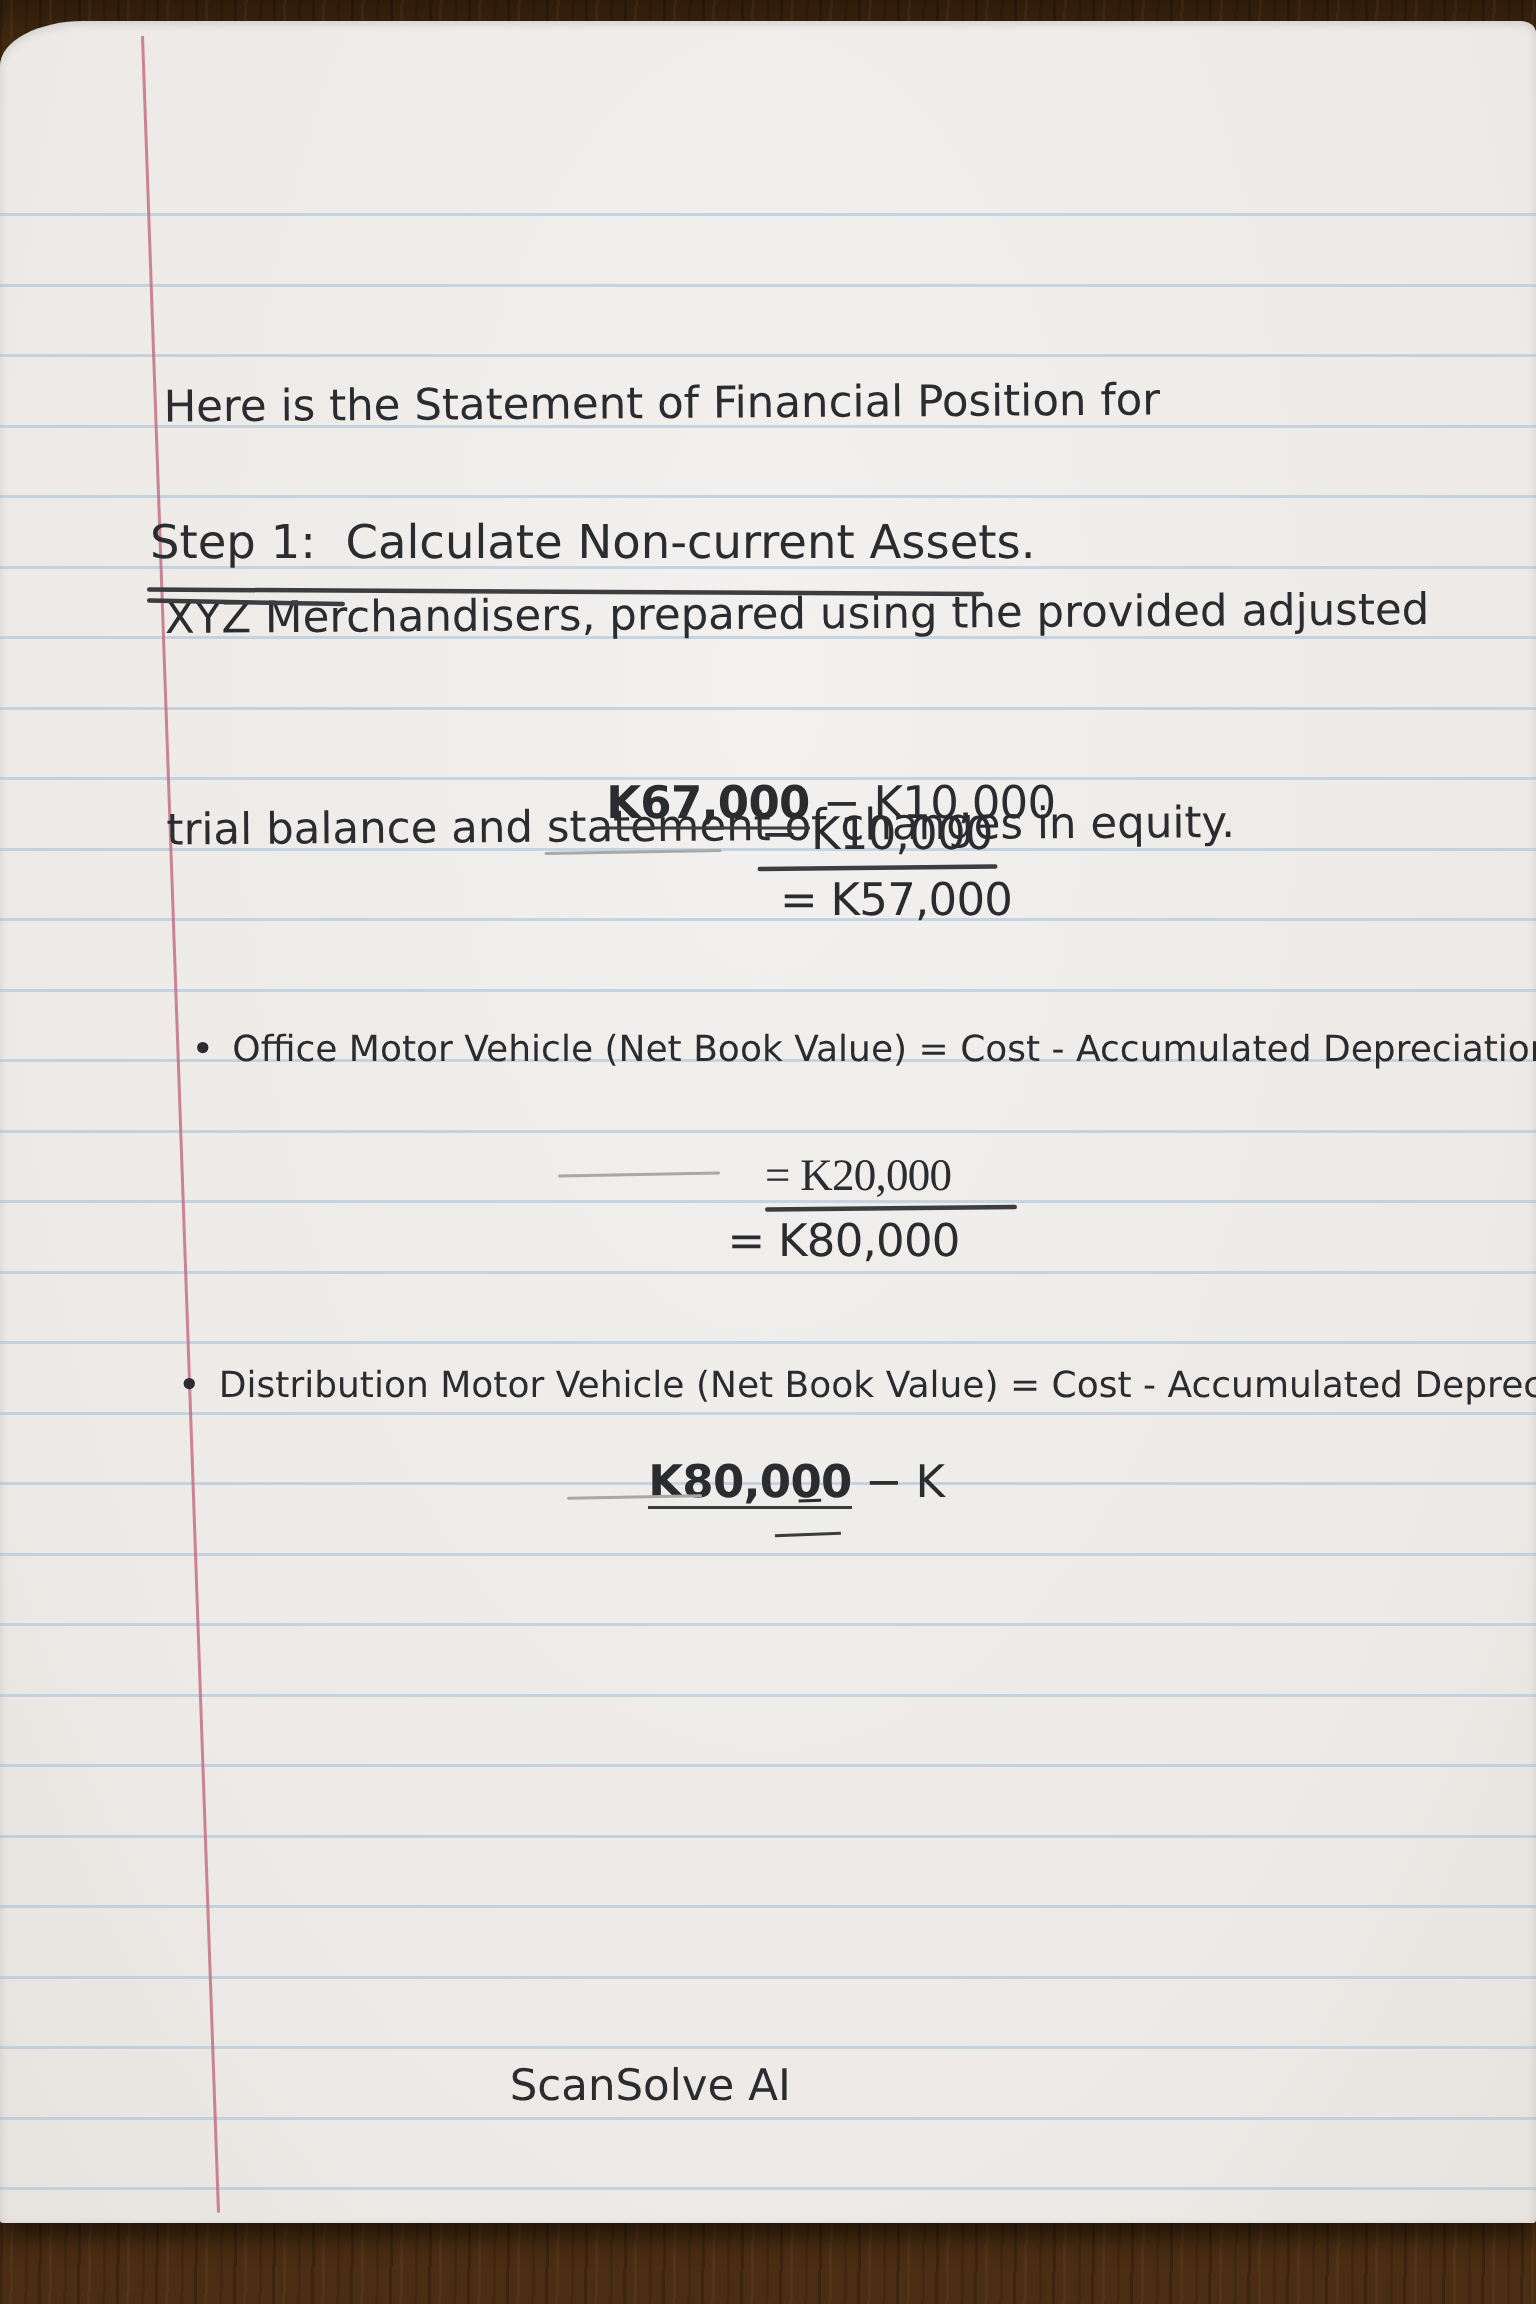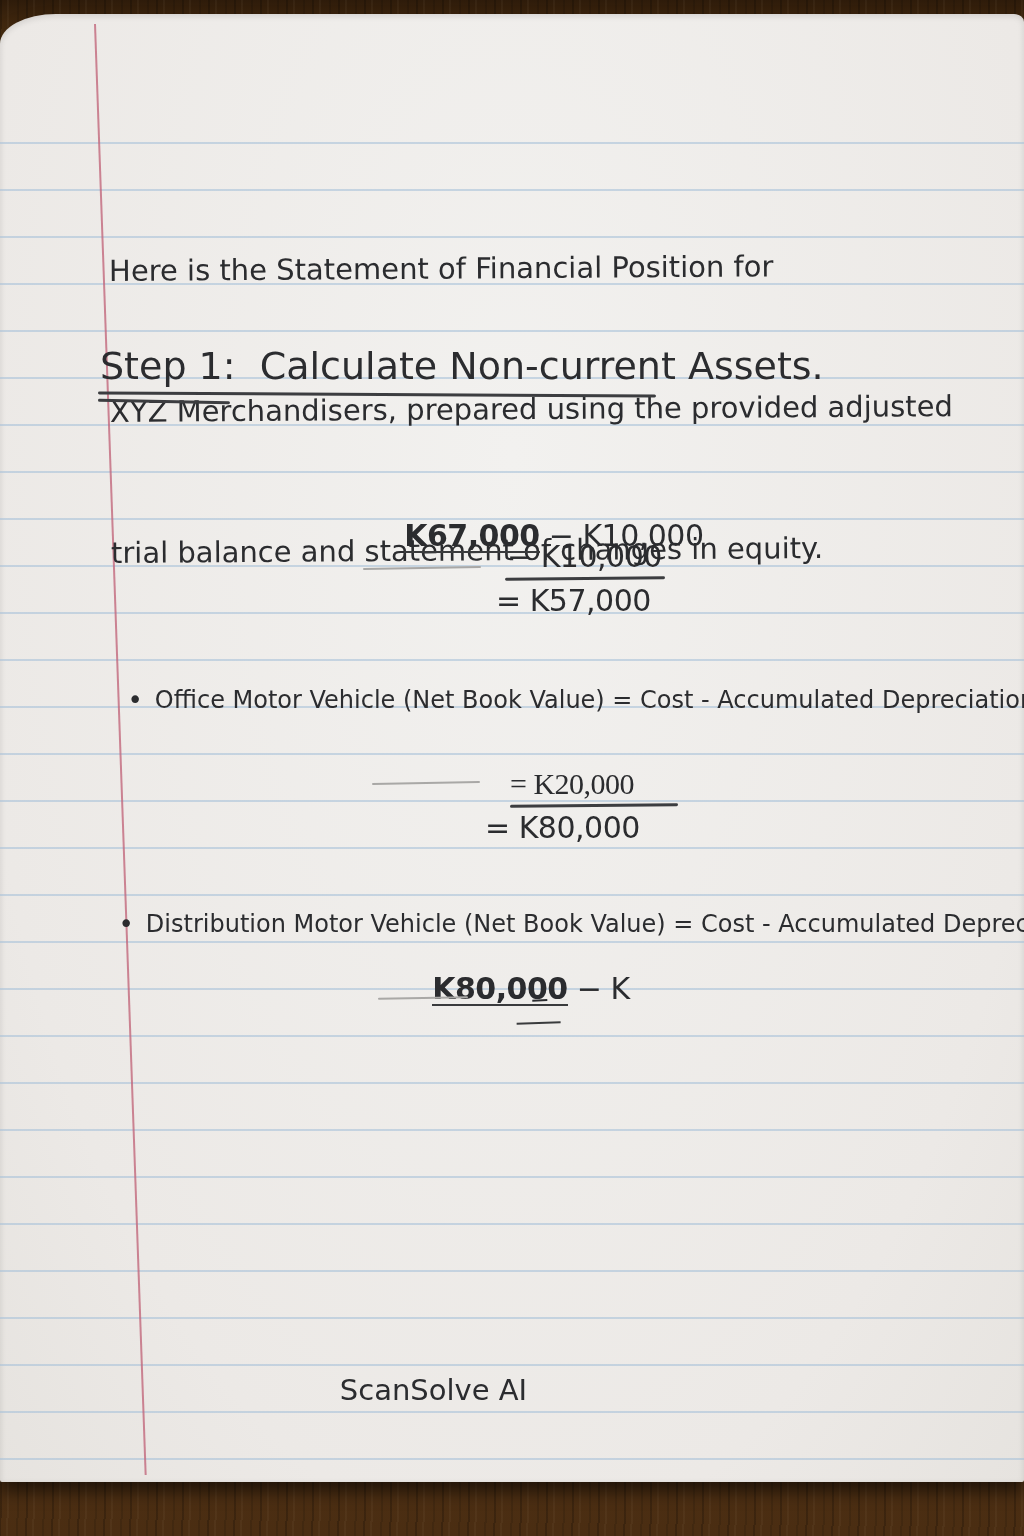--- a/index.html
+++ b/index.html
@@ -28,21 +28,21 @@
   }
   .lines{position:absolute;left:0;right:0;top:83px;bottom:8px;opacity:.6;pointer-events:none;
     background:repeating-linear-gradient(to bottom,
       transparent 0px, transparent 45.2px,
       var(--ruled_line) 45.2px, var(--ruled_line) 47px);}
   .margin{position:absolute;top:10px;left:94px;width:2px;height:1452px;
     background:var(--margin_line);opacity:.8;
     transform:rotate(-2deg);transform-origin:top left;}
   .hw{position:absolute;line-height:1;white-space:pre;letter-spacing:0;}
   .intro{top:137px;left:110px;font-size:29px;line-height:47px;white-space:pre;}
-  .heading{top:333px;left:100px;font-size:38px;}
+  .heading{top:333px;left:100px;font-size:31px;}
   .hline{position:absolute;height:2.5px;background:#3c3d40;border-radius:2px;}
   .bullet-row{position:absolute;font-size:24px;white-space:pre;}
   .dot{display:inline-block;transform:translateY(1px);margin-right:12px;font-size:26px;}
   .calc{font-size:30px;letter-spacing:-0.5px;}
   .u{display:inline-block;border-bottom:2.5px solid #3a3b3d;padding-bottom:0;font-weight:bold;}
   .stray{position:absolute;height:2px;background:#a9a8a6;border-radius:2px;transform:rotate(-1deg);}
   .mark3{position:absolute;font-size:24px;border-bottom:2.5px solid #3a3b3d;
     padding:0 10px 8px 14px;transform:rotate(-2deg);}
   .footer{top:1362px;left:0;width:867px;text-align:center;font-size:29px;}
   .tilt{transform:rotate(-0.4deg);}
@@ -67,21 +67,21 @@
   <div class="hw heading">Step 1:  Calculate Non-current Assets.</div>
   <div class="hline" style="top:379px;left:98px;width:558px;transform:rotate(0.3deg);"></div>
   <div class="hline" style="top:386px;left:98px;width:132px;transform:rotate(1deg);"></div>
 
   <div class="hw calc" style="top:477px;left:368px;">
     <span class="u">K67,000</span><span> − K10,000</span>
   </div>
   <div class="stray" style="top:553px;left:363px;width:118px;"></div>
   <div class="hw calc" style="top:528px;left:507px;">− K10,000</div>
   <div class="hline" style="top:563px;left:505px;width:160px;transform:rotate(-0.6deg);"></div>
-  <div class="hw calc" style="top:572px;left:496px;">= K57,000</div>
+  <div class="hw calc" style="top:572px;left:520px;">= K57,000</div>
 
   <div class="hw bullet-row" style="top:648px;left:97px;">
     <span class="dot">•</span><span>Office Motor Vehicle (Net Book Value) = Cost - Accumulated Depreciation</span>
   </div>
   <div class="stray" style="top:768px;left:372px;width:108px;"></div>
   <div class="hw calc" style="top:755px;left:510px;font-family:Liberation Serif, serif;">= K20,000</div>
   <div class="hline" style="top:790px;left:510px;width:168px;transform:rotate(-0.6deg);"></div>
   <div class="hw calc" style="top:799px;left:485px;">= K80,000</div>
 
   <div class="hw bullet-row" style="top:872px;left:88px;">

